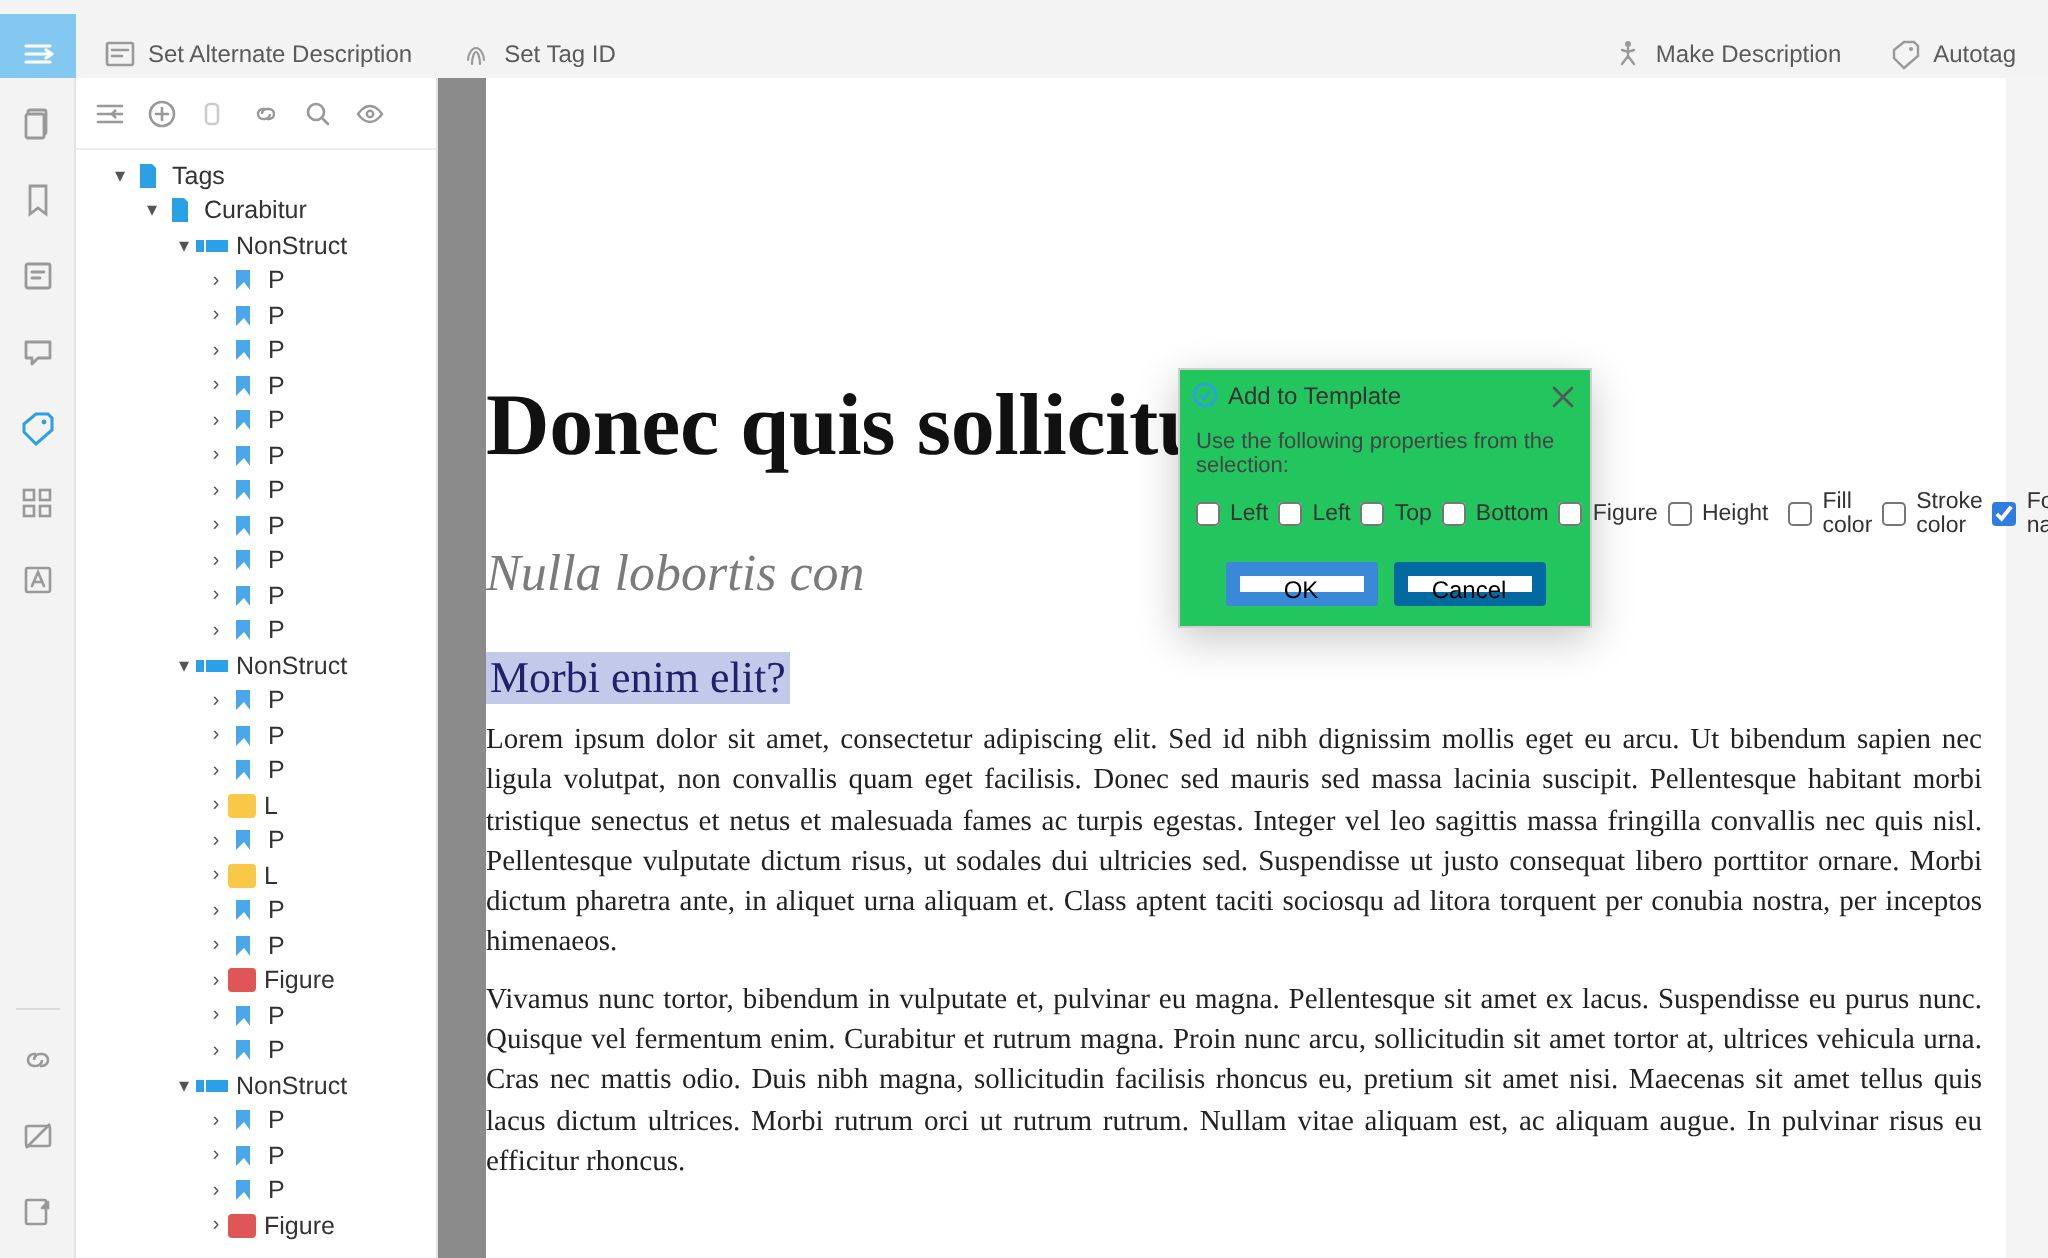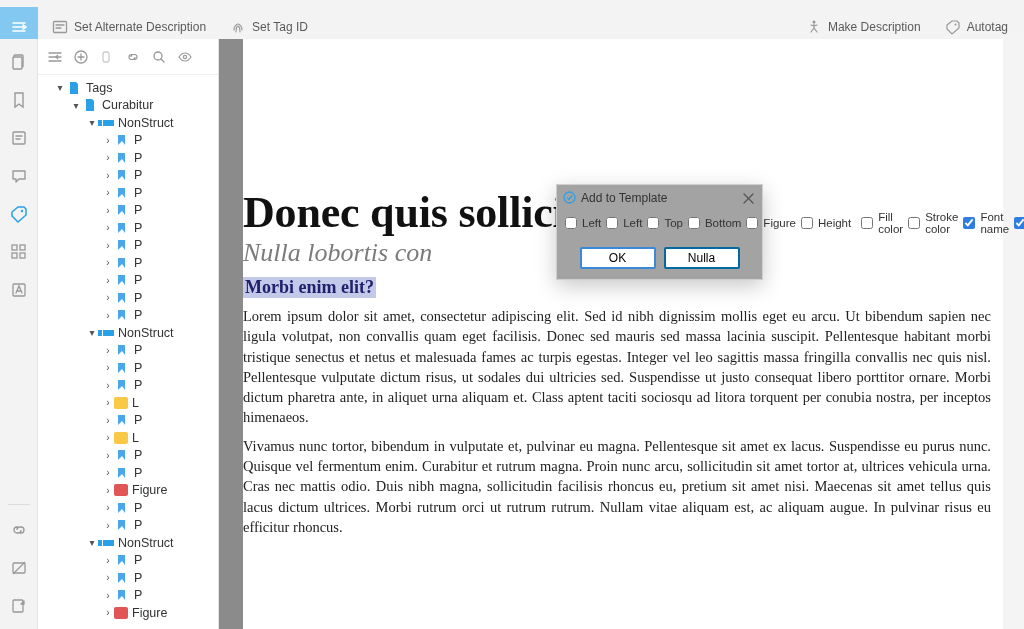--- a/index.html
+++ b/index.html
@@ -73,45 +73,45 @@
   position: absolute; left: 219px; top: 39px; right: 0; bottom: 0;
   background: #f4f4f4; overflow: auto;
 }
 .doc-gutter { position: absolute; left: 0; top: 0; bottom: 0; width: 24px; background: #8b8b8b; }
 .page {
   position: absolute; left: 24px; top: 0; width: 760px; min-height: 700px;
   background: #fff; padding: 0 0 40px 0;
 }
 .page-inner { padding: 0 12px 0 0; }
 h1.p-title { font-family: Georgia, "Times New Roman", serif; font-weight: 700; font-size: 44px; color: #111; margin: 148px 0 0 0; letter-spacing: -0.2px;}
-.p-sub { font-family: Georgia, serif; font-style: italic; color: #7b7b7b; font-size: 26px; }
-.p-h2 { font-family: Georgia, serif; font-weight: 700; color: #20206b; font-size: 18px; margin-top: 9px; }
+.p-sub { font-family: Georgia, serif; font-style: italic; color: #7b7b7b; font-size: 26px; margin-top: 34px; }
+.p-h2 { font-family: Georgia, serif; font-weight: 400; color: #20206b; font-size: 22px; margin-top: 24px; }
 .p-h2.highlight { background: #c3c9e9; display: inline-block; padding: 0 2px; }
 .p-body { font-family: Georgia, serif; font-size: 14.5px; color: #222; margin-top: 8px; line-height: 1.4; text-align: justify; }
 .p-h2b { font-family: Georgia, serif; font-weight: 700; color: #111; font-size: 22px; margin-top: 28px; }
 
 
 .modal {
-  position: absolute; left: 556px; top: 184px; width: 207px;
-  background: #a3a3a3; border: 1px solid #cfcfcf; box-shadow: 0 6px 20px rgba(0,0,0,0.22);
+  position: absolute; left: 589px; top: 184px; width: 207px;
+  background: #22c55e; border: 1px solid #cfcfcf; box-shadow: 0 6px 20px rgba(0,0,0,0.22);
   font-size: 12px; color: #333;
 }
 .modal-title {
   height: 26px; display: flex; align-items: center; padding: 0 6px; font-size: 12px;
 }
 .modal-title .mt-icon { width: 14px; height: 14px; margin-right: 4px; color: #2aa0e6;}
 .modal-close { margin-left: auto; width: 16px; height: 16px; display: flex; align-items: center; justify-content: center; cursor: pointer; color: #555;}
 .modal-sub { padding: 4px 8px 6px; font-size: 11px; color: #444; }
 .modal-grid { display: flex; padding: 0 8px 6px; gap: 10px; }
 .modal-col { flex: 1; display: flex; flex-direction: row; gap: 5px; }
 .chk { display: flex; align-items: center; gap: 5px; font-size: 11.5px; }
 .chk input { width: 12px; height: 12px; accent-color: #2f7de1; }
 .modal-buttons { display: flex; justify-content: center; gap: 8px; padding: 6px 8px 10px; }
 .modal-buttons button {
-  width: 76px; height: 22px; font-size: 12px; border: 2px solid #0369a1; background: #fff; border-radius: 2px; cursor: pointer;
+  width: 76px; height: 22px; font-size: 12px; border: 7px solid #0369a1; background: #fff; border-radius: 2px; cursor: pointer;
 }
 .modal-buttons button.primary { border-color: #3a88d8; }
 
 svg { display: block; }
 </style>
 </head>
 <body>
 
 <div class="topbar">
   <div class="topbar-left-handle">
@@ -552,20 +552,21 @@
           <path d="M4 6.5l2 2 3-4" fill="none" stroke="#2aa0e6" stroke-width="1.3"></path>
         </svg>
       </span>
     <span>Add to Template</span>
     <span class="modal-close">
         <svg width="11" height="11" viewBox="0 0 11 11">
           <path d="M1 1l9 9M10 1l-9 9" stroke="#555" stroke-width="1.3" stroke-linecap="round"></path>
         </svg>
       </span>
   </div>
+  <div class="modal-sub">Use the following properties from the selection:</div>
   <div class="modal-grid">
     <div class="modal-col">
       <label class="chk">
           <input type="checkbox" style="">
           <span>Left</span>
         </label>
       <label class="chk">
           <input type="checkbox" style="">
           <span>Left</span>
         </label>
@@ -604,15 +605,15 @@
           <span>Font size</span>
         </label>
       <label class="chk">
           <input type="checkbox" style="">
           <span>Text</span>
         </label>
     </div>
   </div>
   <div class="modal-buttons">
     <button class="primary">OK</button>
-    <button>Nulla</button>
+    <button>Cancel</button>
   </div>
 </div>
 
 </body></html>

